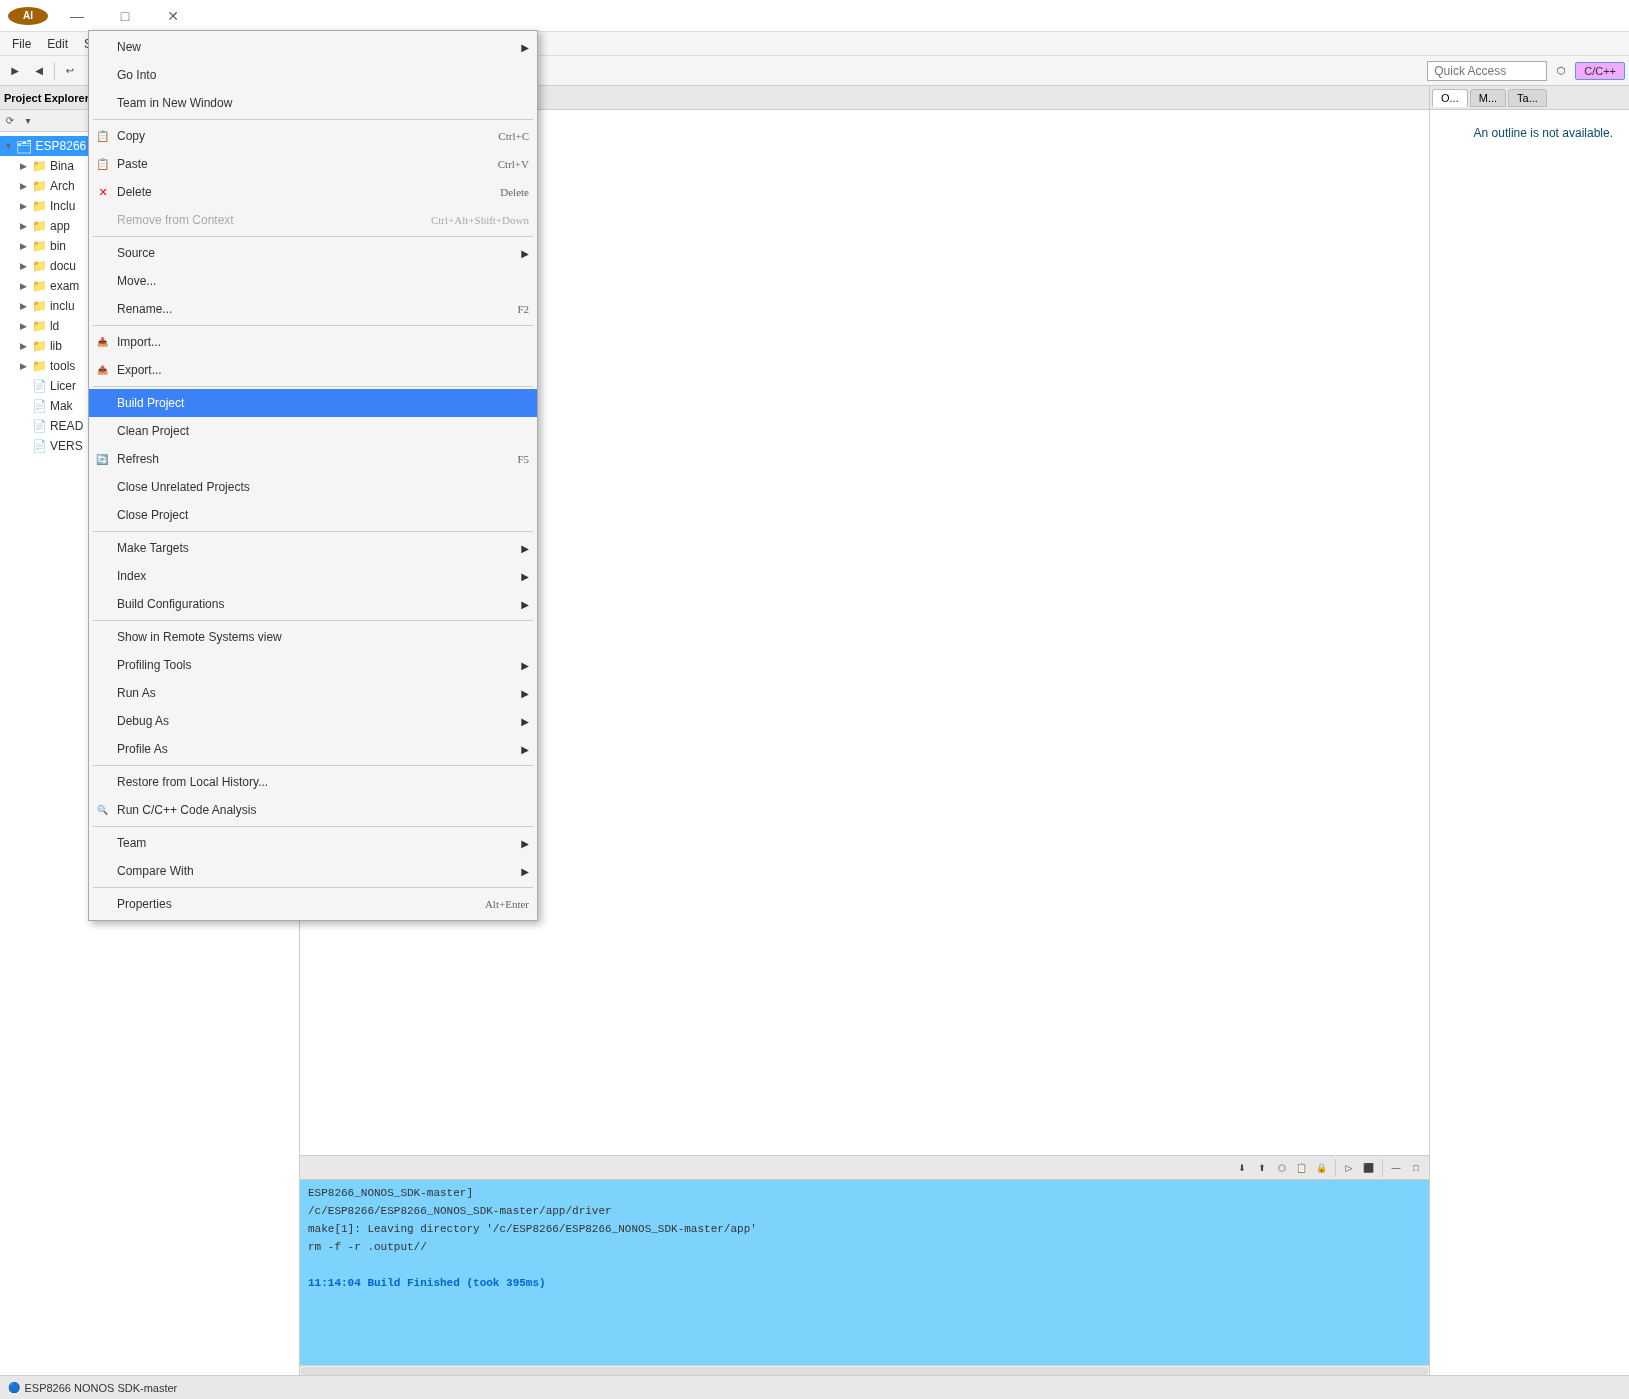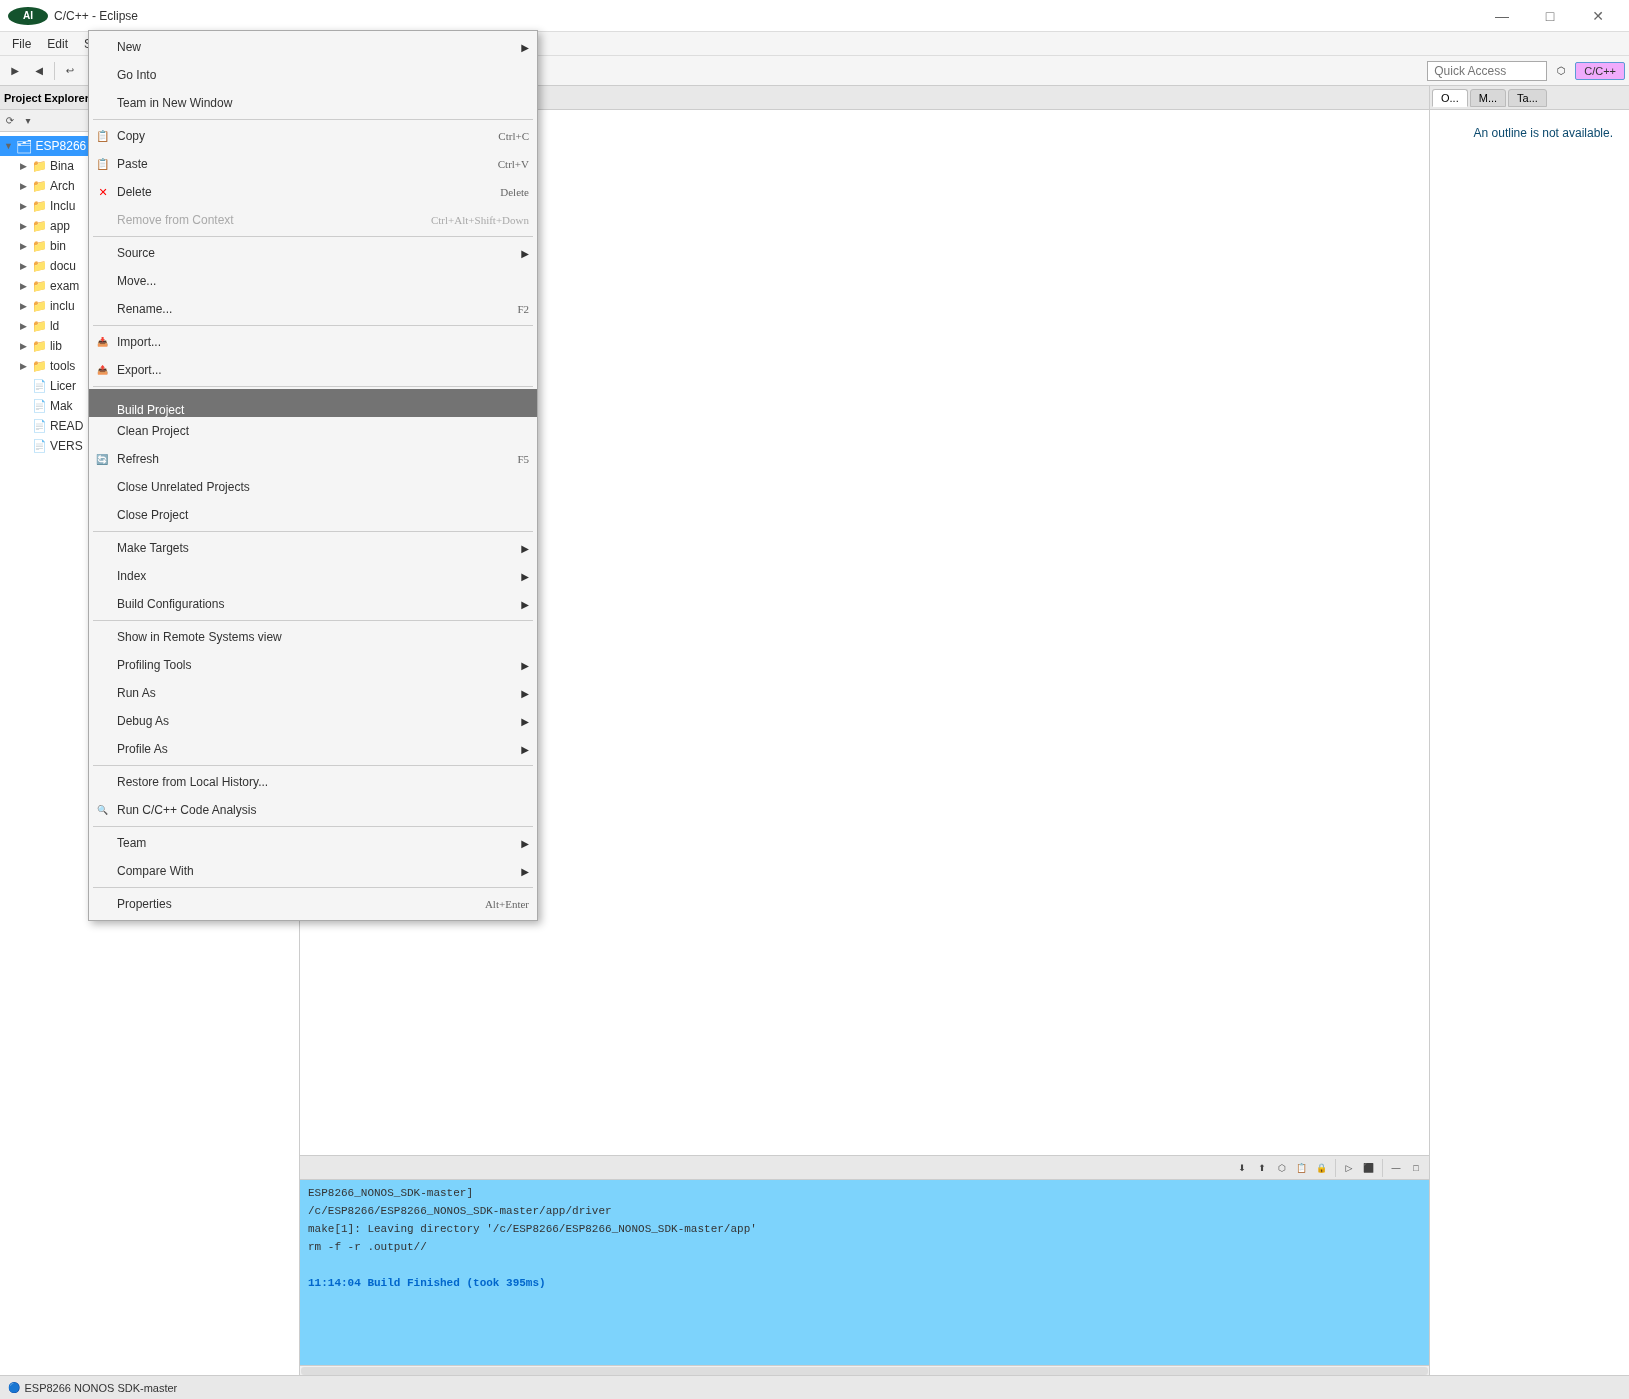--- a/index.html
+++ b/index.html
@@ -20,21 +20,21 @@
       display: flex;
       align-items: center;
       padding: 0 8px;
       border-bottom: 1px solid #ddd;
       user-select: none;
     }
     .title-bar-icon {
       width: 40px;
       height: 18px;
       margin-right: 6px;
-      background: #14532d;
+      background: #a16207;
       border-radius: 50%;
       display: flex;
       align-items: center;
       justify-content: center;
       color: white;
       font-size: 10px;
       font-weight: bold;
     }
     .title-bar-text {
       flex: 1;
@@ -239,23 +239,22 @@
       display: flex;
       align-items: center;
       padding: 0 8px 0 28px;
       cursor: pointer;
       font-size: 12px;
       color: #333;
       position: relative;
       white-space: nowrap;
     }
     .ctx-item.highlighted {
-      background: #737373;
+      background: #3b82f6;
       color: white;
-      align-items: flex-end;
     }
     .ctx-item.disabled {
       color: #aaa;
       cursor: default;
     }
     .ctx-shortcut {
       margin-left: auto;
       color: #666;
       font-size: 11px;
       padding-left: 20px;
@@ -342,21 +341,20 @@
     .tab.active {
       background: white;
       border-bottom-color: white;
     }
   </style>
 </head>
 <body>
 
 <div class="title-bar">
   <div class="title-bar-icon">AI</div>
-  <span class="title-bar-text">C/C++ - Eclipse</span>
   <div class="title-bar-controls">
     <div class="title-btn">—</div>
     <div class="title-btn">□</div>
     <div class="title-btn close">✕</div>
   </div>
 </div>
 
 <div class="menu-bar">
   <div class="menu-item">File</div>
   <div class="menu-item">Edit</div>

